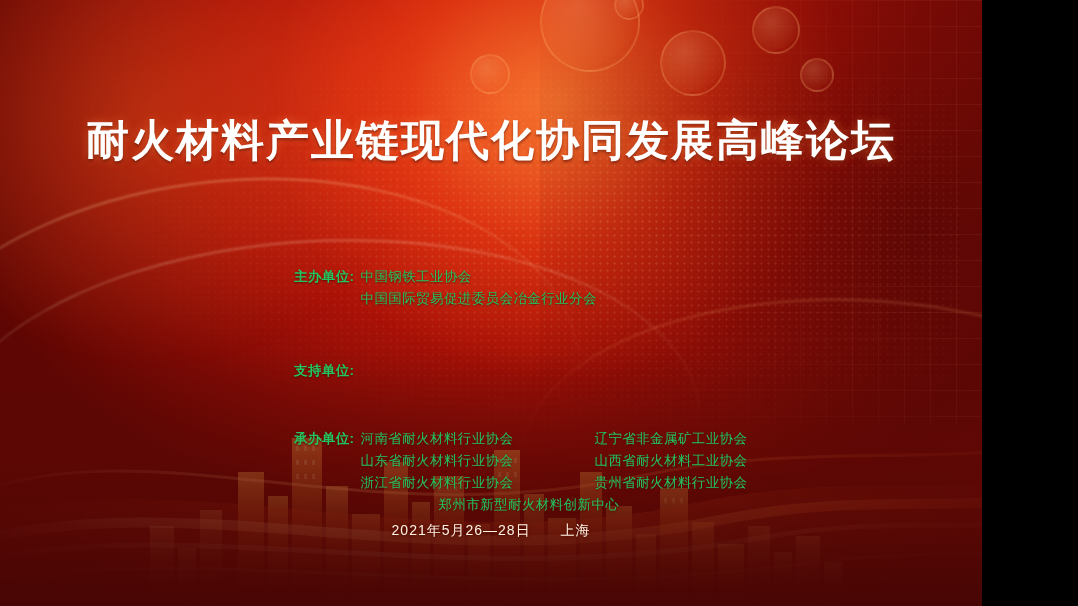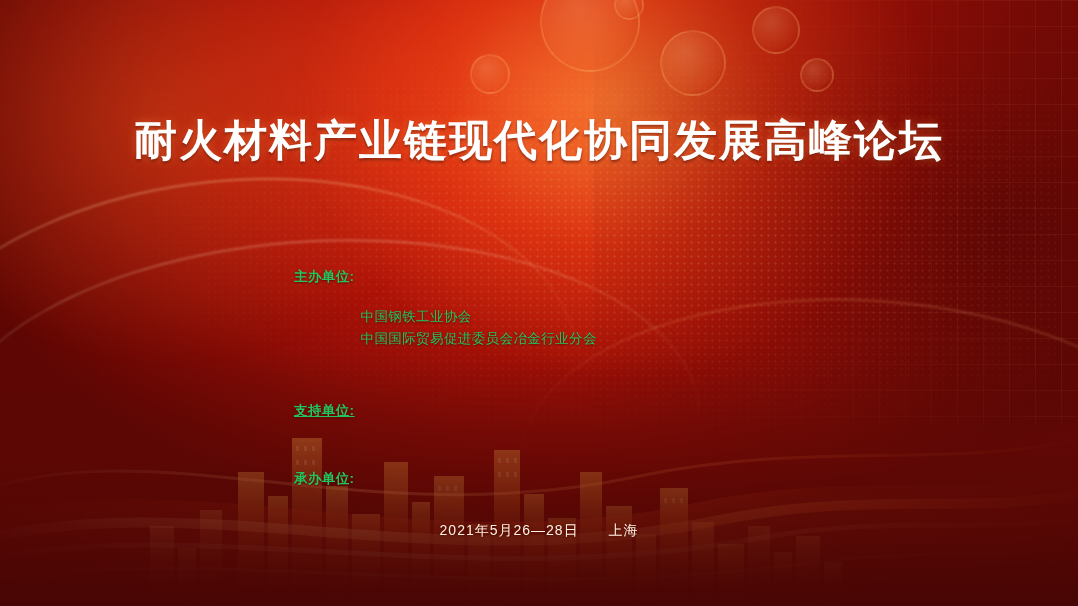--- a/index.html
+++ b/index.html
@@ -6,21 +6,21 @@
     margin: 0;
     padding: 0;
     background: #000;
   }
   body {
     font-family: "Liberation Sans", sans-serif;
   }
 
   .poster {
     position: relative;
-    width: 1078px;
+    width: 982px;
     height: 606px;
     overflow: hidden;
     background: #9e1108;
   }
 
   
   .bg-base {
     position: absolute;
     inset: 0;
     background:
@@ -171,28 +171,27 @@
     align-items: flex-start;
   }
   .org-label {
     flex: 0 0 auto;
     font-weight: bold;
     white-space: nowrap;
     margin-right: 6px;
   }
   .org-values {
     flex: 1 1 auto;
-    margin-top: 40px;
   }
   .org-values div {
     white-space: nowrap;
   }
 
   .org-block-host { margin-top: 0; }
-  .org-block-support { margin-top: 50px; text-decoration: underline; }
+  .org-block-support { margin-top: 50px; }
   .org-block-organizer { margin-top: 46px; }
 
   .two-col {
     display: flex;
   }
   .two-col .col {
     width: 234px;
   }
   .two-col .col.second {
     width: auto;
@@ -359,20 +358,35 @@
           <div>中国国际贸易促进委员会冶金行业分会</div>
         </div>
       </div>
 
       <div class="org-row org-block-support">
         <div class="org-label">支持单位:</div>
       </div>
 
       <div class="org-row org-block-organizer">
         <div class="org-label">承办单位:</div>
+        <div class="org-values">
+          <div class="two-col">
+            <div class="col">
+              <div>河南省耐火材料行业协会</div>
+              <div>山东省耐火材料行业协会</div>
+              <div>浙江省耐火材料行业协会</div>
+            </div>
+            <div class="col second">
+              <div>辽宁省非金属矿工业协会</div>
+              <div>山西省耐火材料工业协会</div>
+              <div>贵州省耐火材料行业协会</div>
+            </div>
+          </div>
+          <div class="center-line organizer-center" style="margin-left:78px;">郑州市新型耐火材料创新中心</div>
+        </div>
       </div>
 
     </div>
 
     <div class="footer">
       <span>2021年5月26—28日</span>
       <span class="sep"></span>
       <span>上海</span>
     </div>
 

